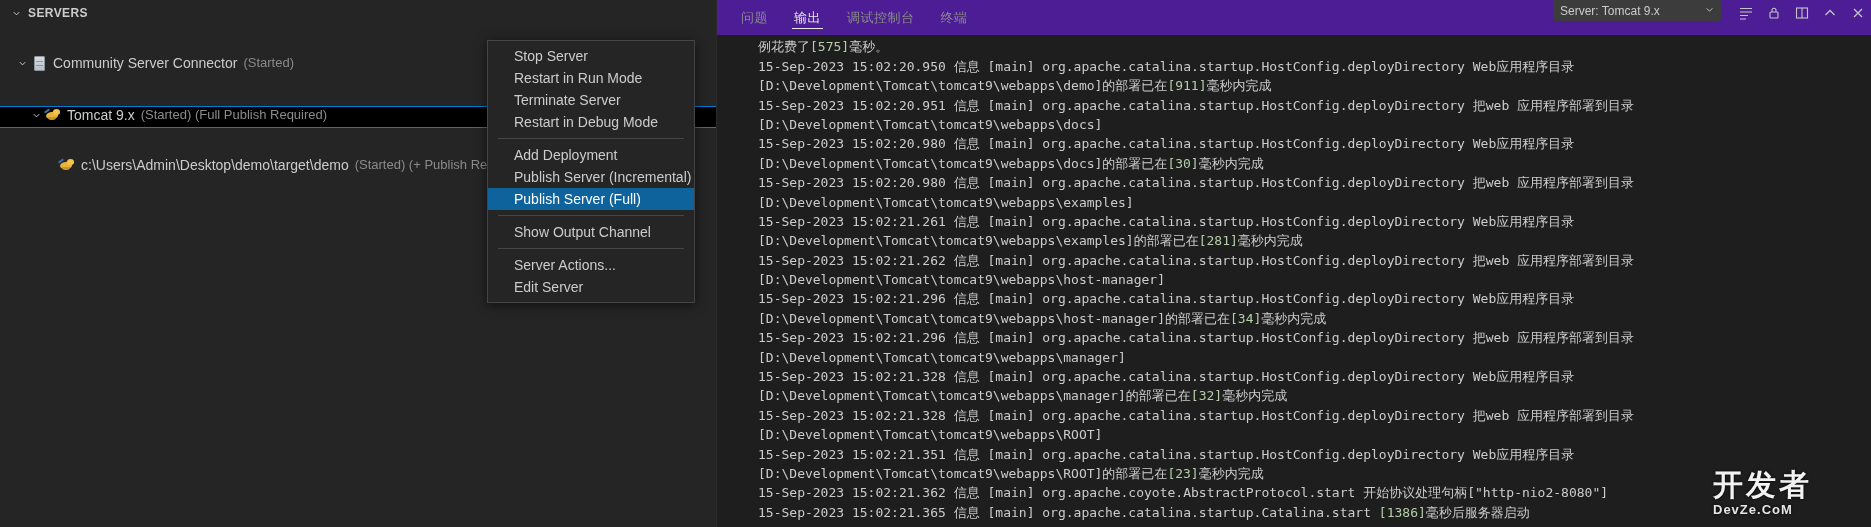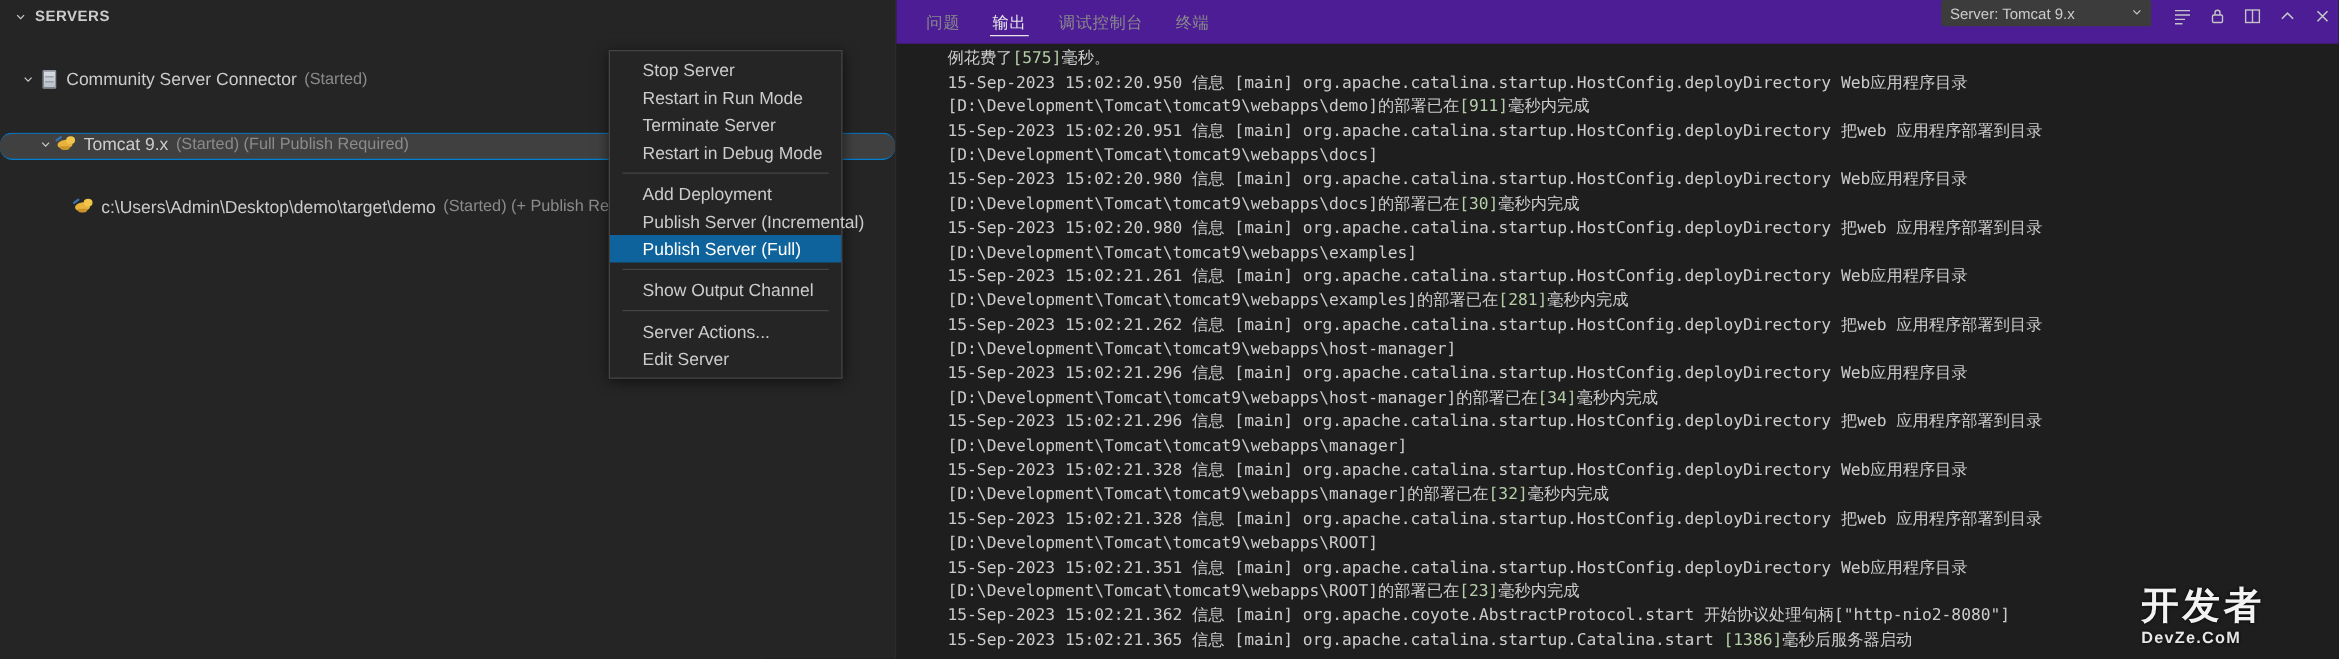--- a/index.html
+++ b/index.html
@@ -46,24 +46,23 @@
     display: flex;
     align-items: flex-start;
     font-size: 14px;
     color: #cccccc;
     white-space: nowrap;
     padding-right: 6px;
     position: relative;
     margin-top: 29px;
   }
   .tree-row.selected {
-    background: #404040;
+    background: #000000;
     border-top: 1px solid #007fd4;
     border-bottom: 1px solid #007fd4;
-    border-radius: 10px;
   }
   .indent { display: inline-block; }
   .twisty {
     width: 16px; height: 16px;
     display: inline-flex;
     align-items: center; justify-content: center;
     flex: 0 0 16px;
     color: #cccccc;
   }
   .twisty svg { display:block; }
@@ -128,21 +127,21 @@
     background: #8d959e;
   }
   .srv-icon::before { top: 4px; }
   .srv-icon::after  { top: 8px; }
 
   
   #context-menu {
     position: absolute;
     left: 487px;
     top: 40px;
-    width: 187px;
+    width: 208px;
     background: #252526;
     border: 1px solid #454545;
     box-shadow: 0 2px 10px rgba(0,0,0,.6);
     padding: 4px 0;
     z-index: 50;
   }
   .menu-item {
     height: 22px;
     display: flex;
     align-items: center;

